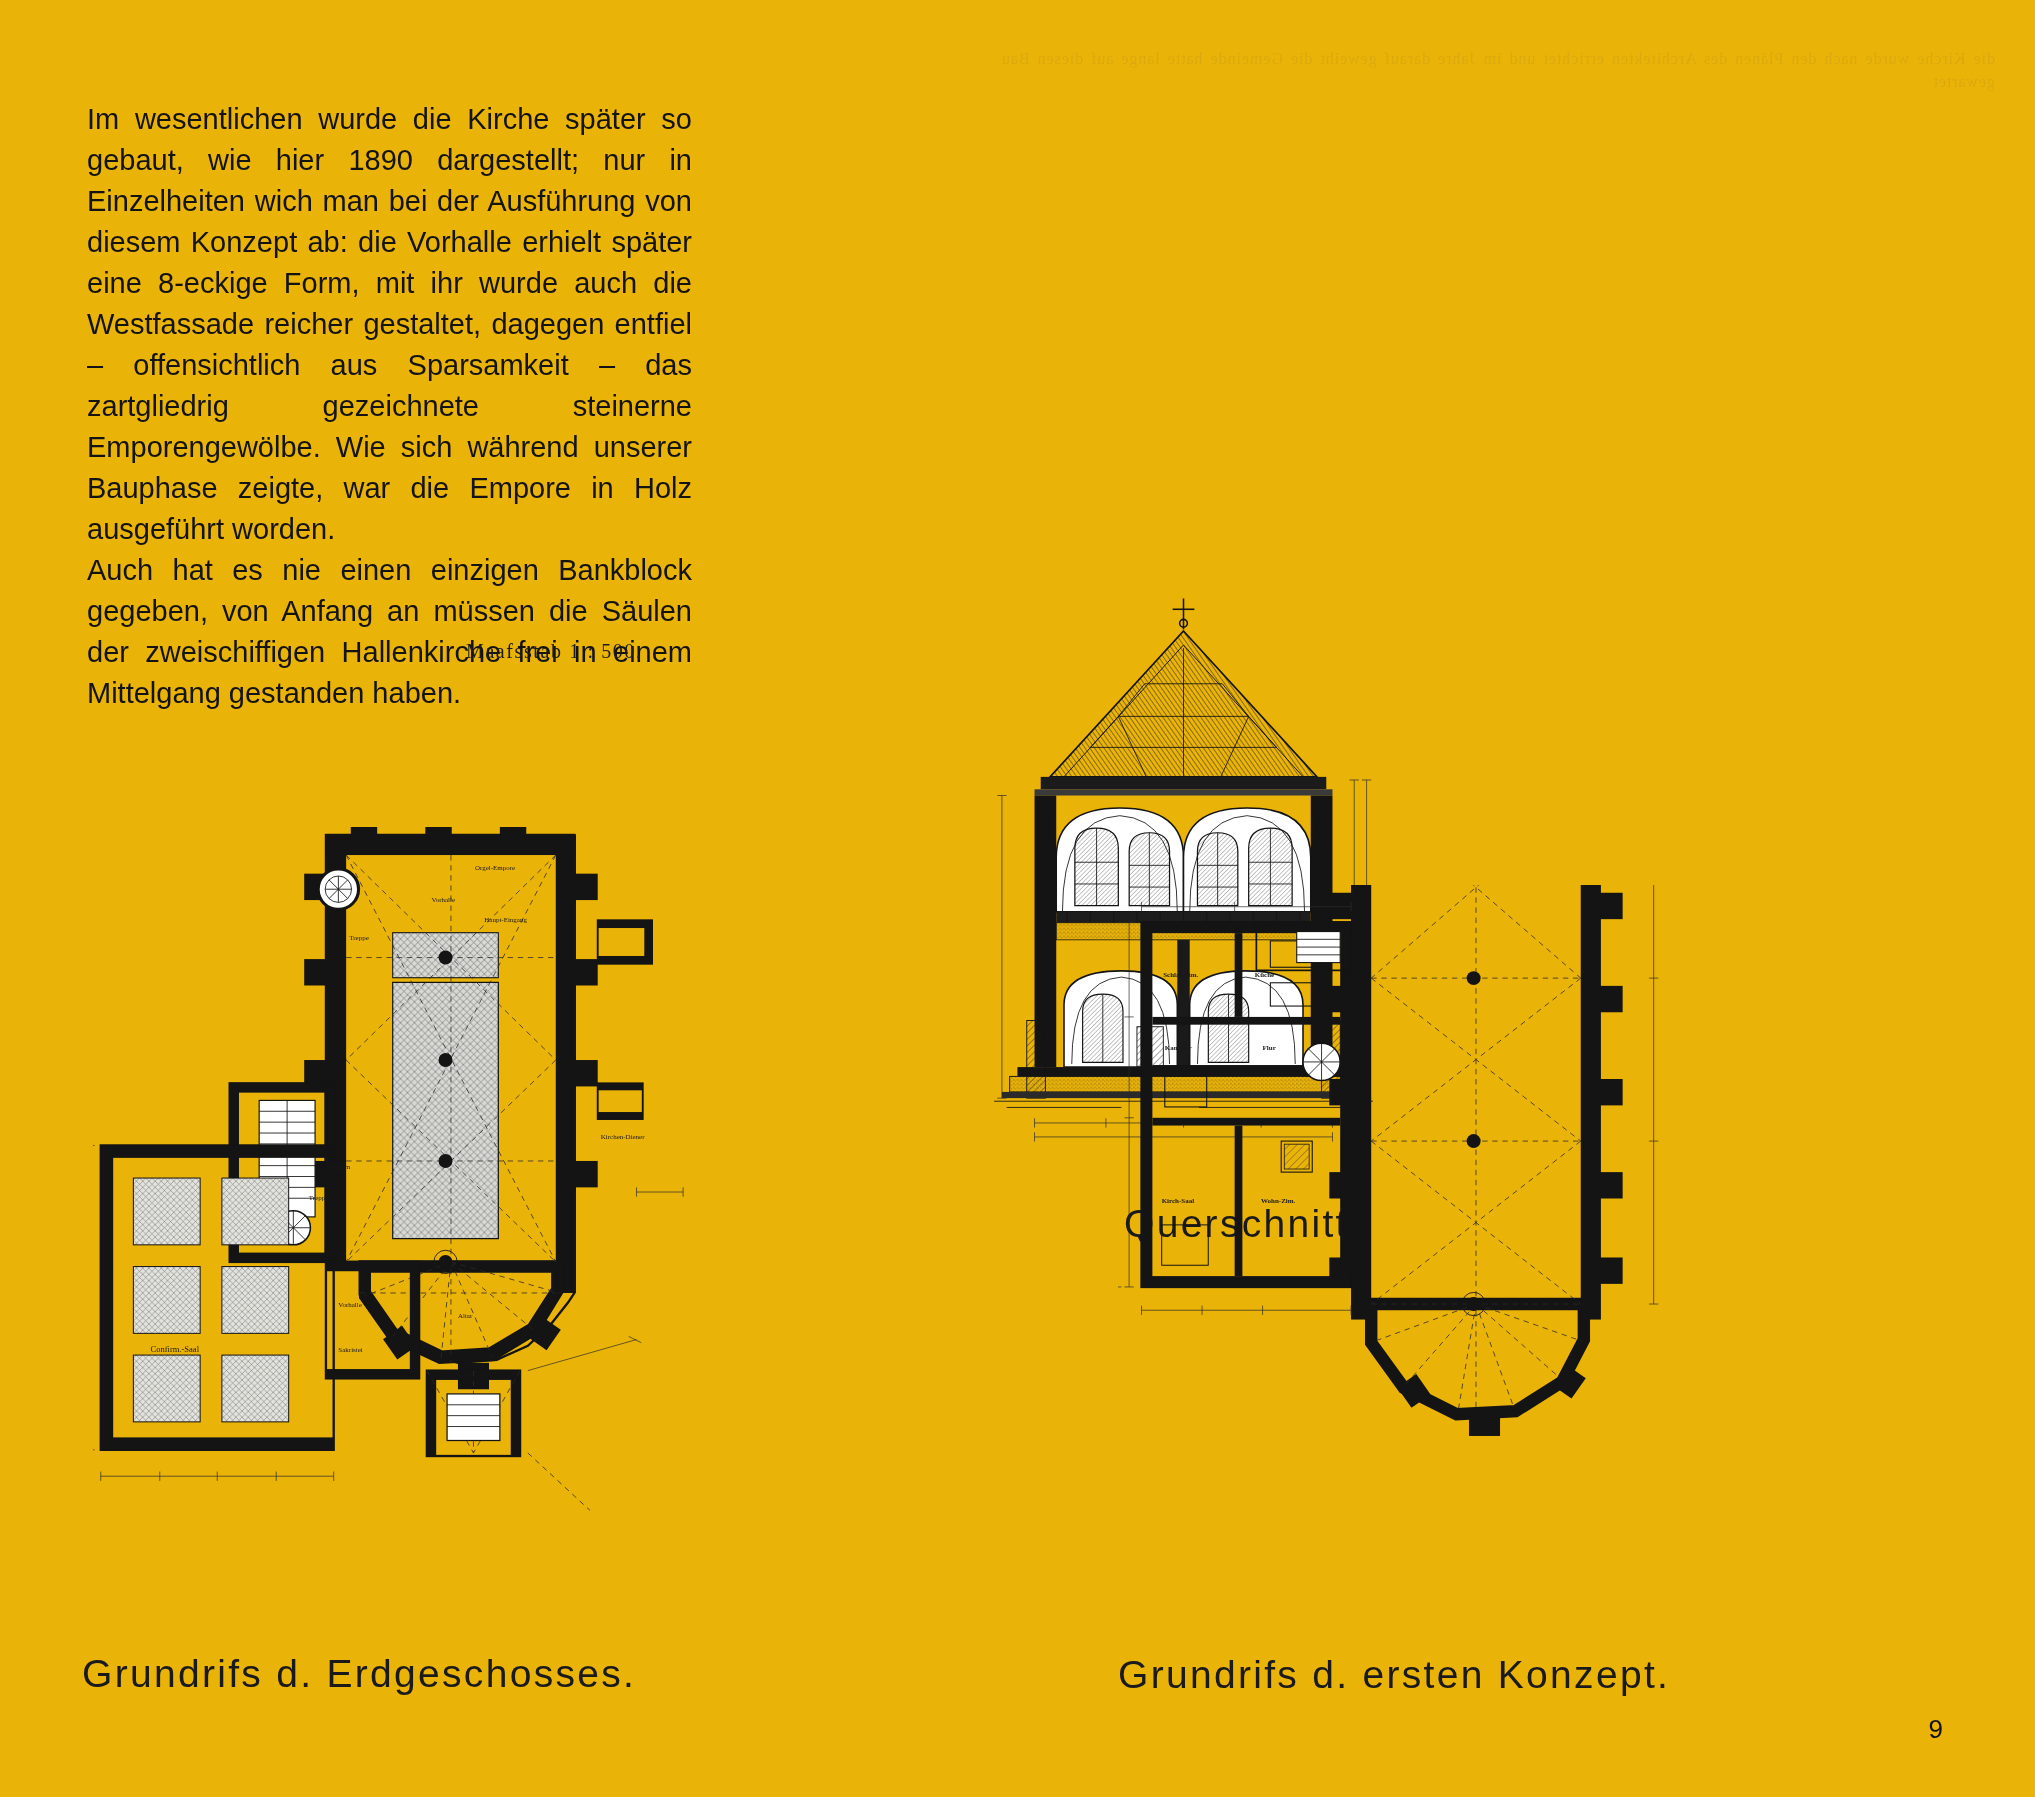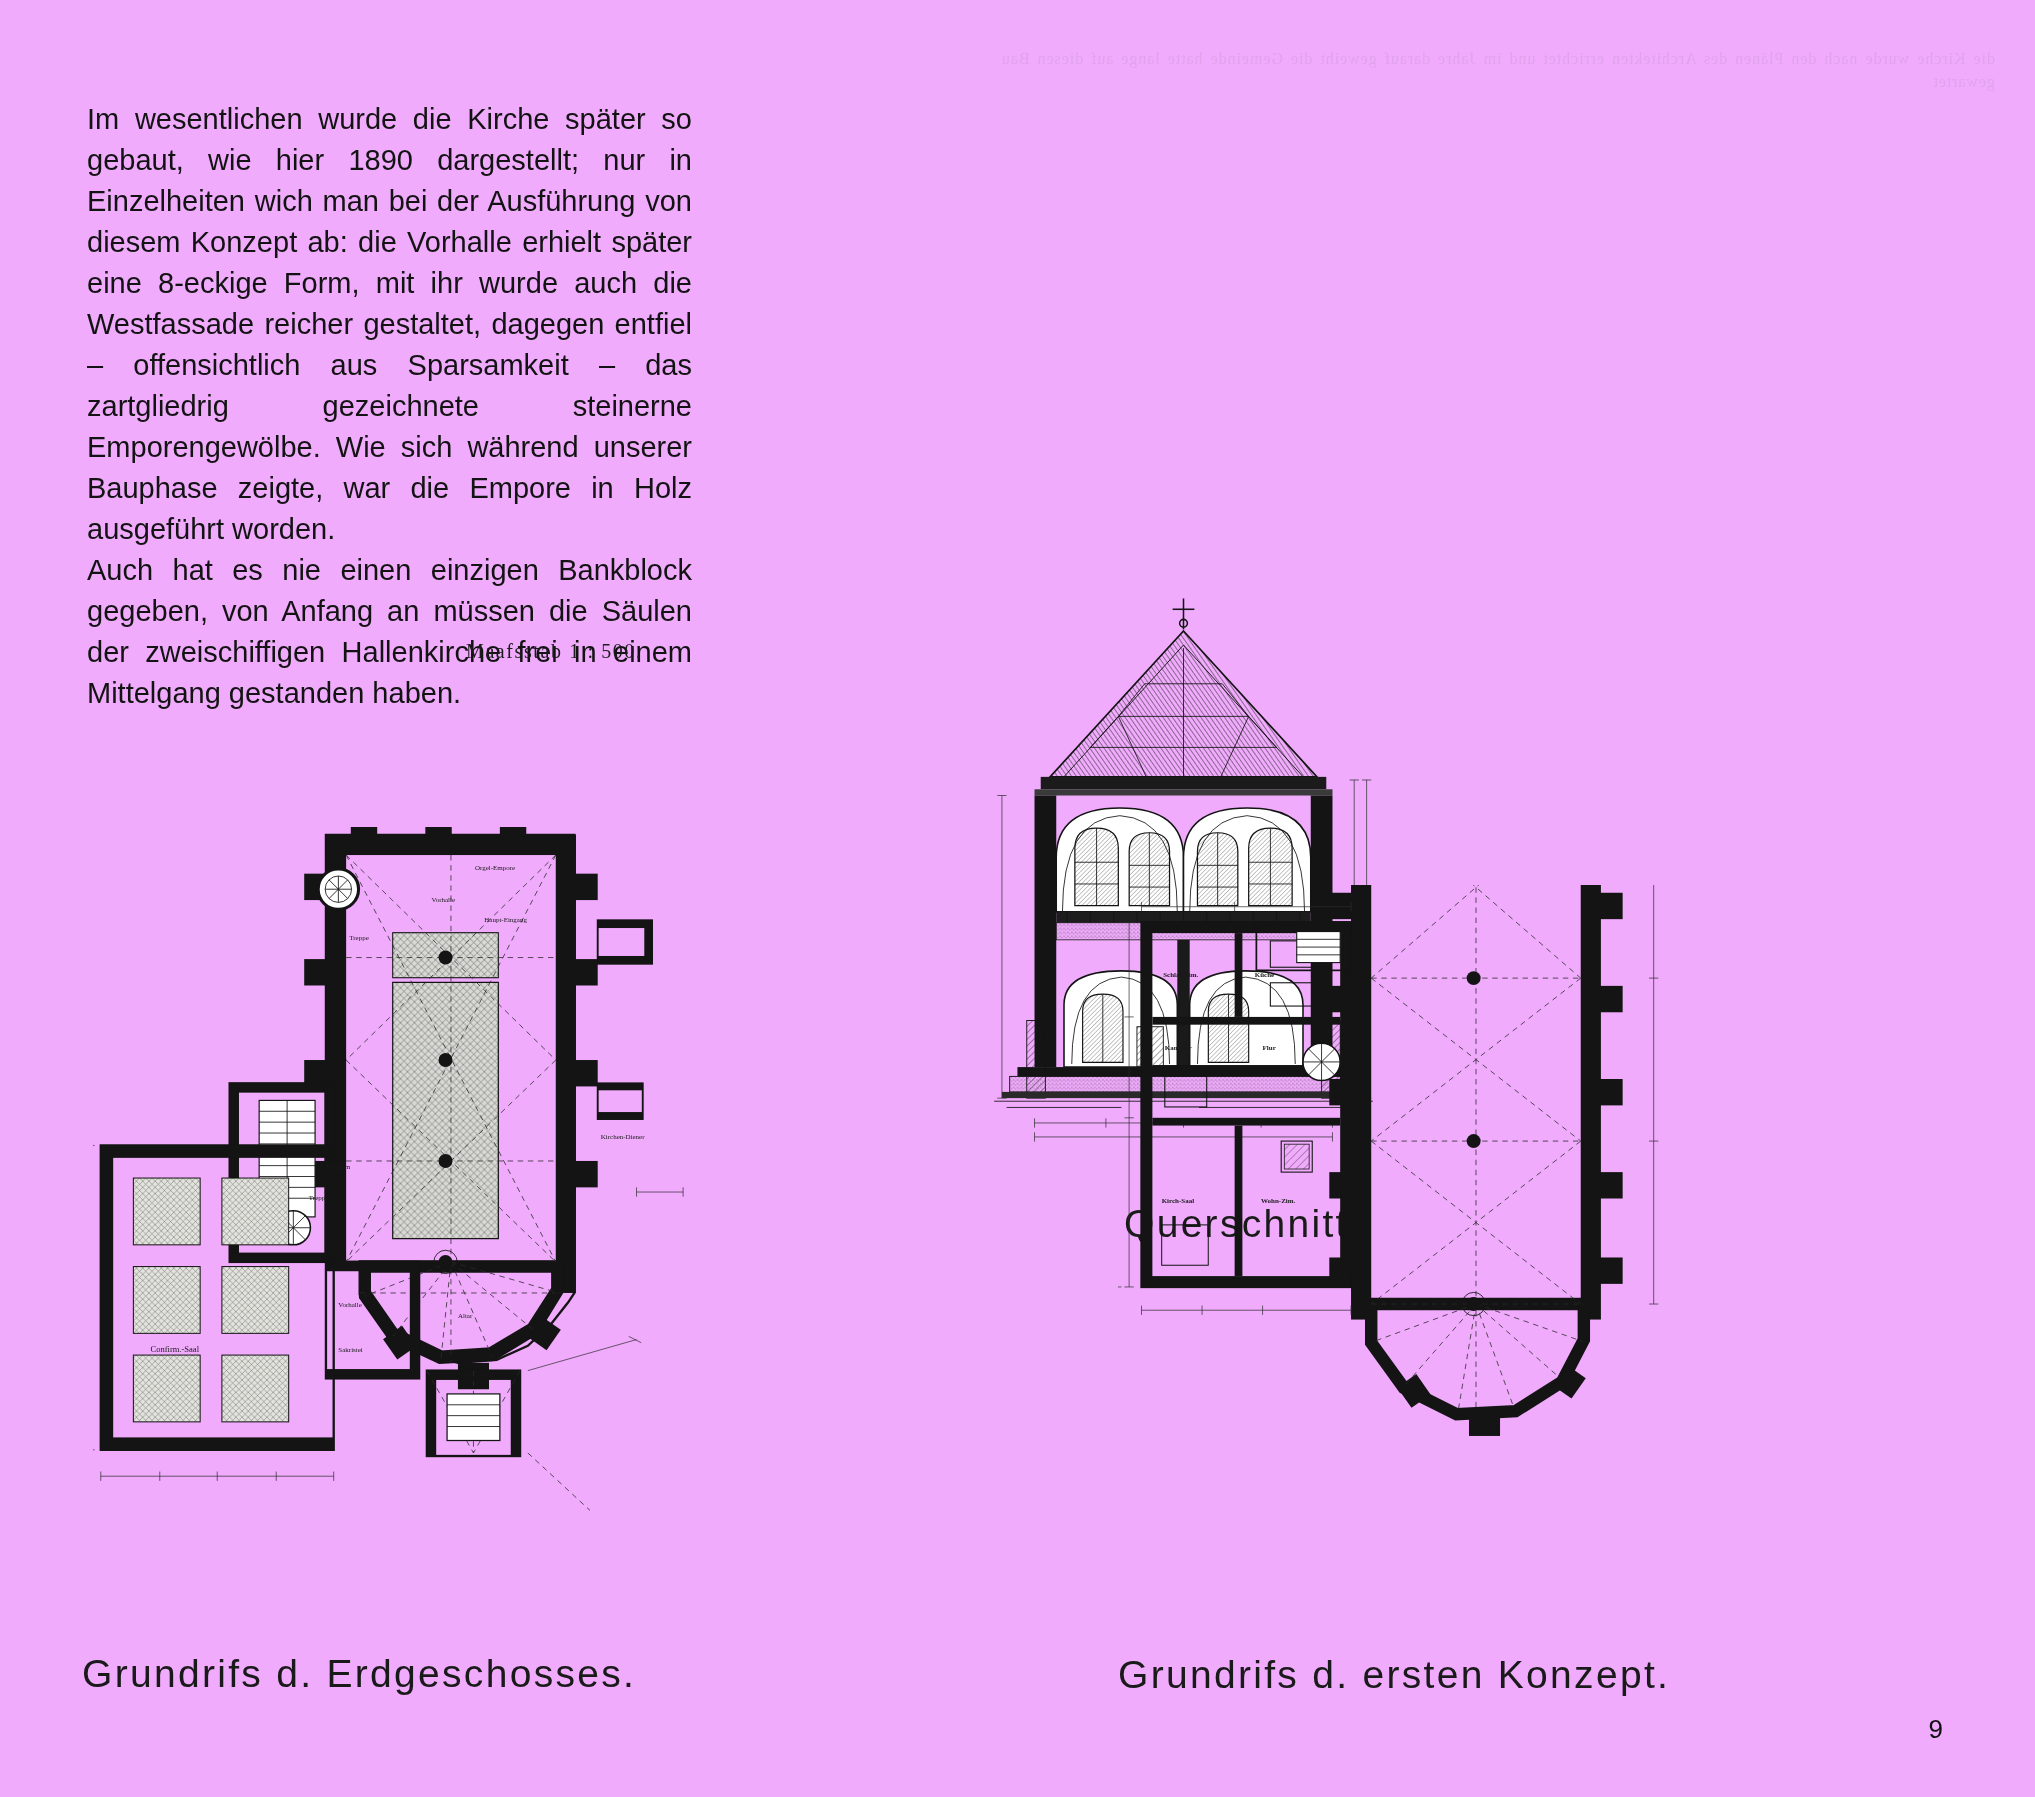--- a/index.html
+++ b/index.html
@@ -13,21 +13,21 @@
     position: relative;
     overflow: hidden;
     font-family: "Liberation Sans", sans-serif;
     color: #111;
   }
 
   
   .page {
     position: absolute;
     inset: 0;
-    background: #f0abfc;
+    background: #eab308;
     padding-left: 32px;
   }
 
   
   .ghost-layer {
     position: absolute;
     left: 1001px;
     top: 47px;
     width: 994px;
     height: 543px;

